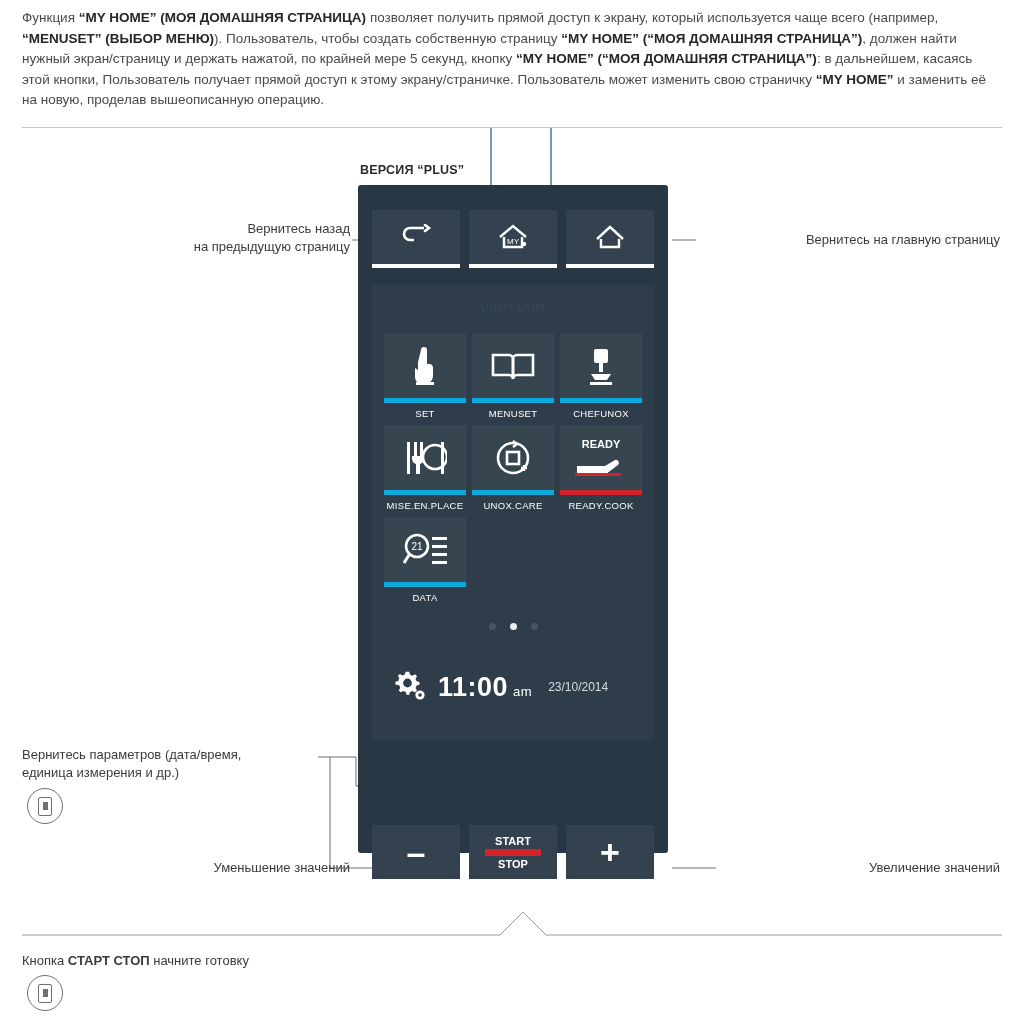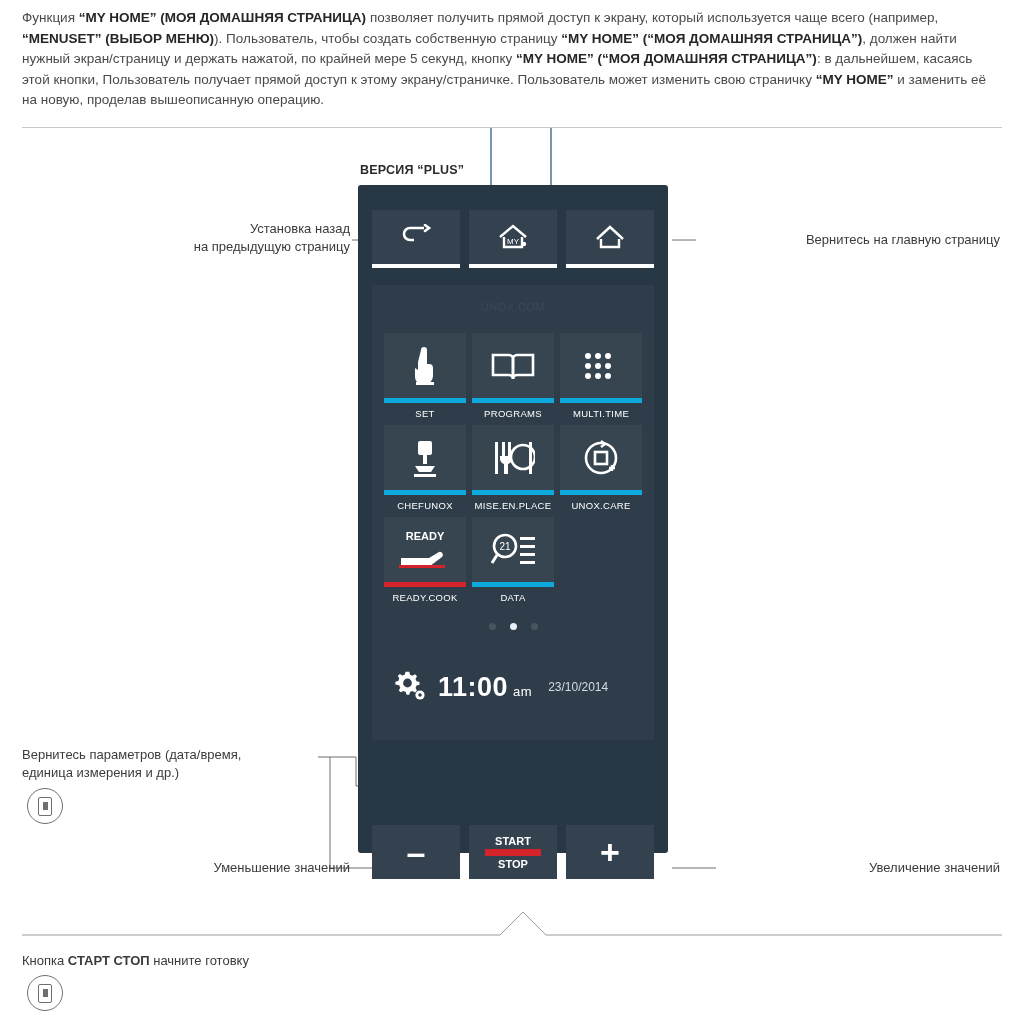--- a/index.html
+++ b/index.html
@@ -199,41 +199,23 @@
       </div>
 
 
       <div class="cell">
         <div class="cellbox">
           <svg width="48" height="34" viewBox="0 0 48 34">
             <path d="M4 6 h16 a4 4 0 0 1 4 4 v20 a4 4 0 0 0 -4 -4 H4 z" fill="none" stroke="#ffffff" stroke-width="2.6"></path>
             <path d="M44 6 h-16 a4 4 0 0 0 -4 4 v20 a4 4 0 0 1 4 -4 h16 z" fill="none" stroke="#ffffff" stroke-width="2.6"></path>
           </svg>
         </div>
-        <div class="celllabel">PROGRAMS</div>
-      </div>
-
-      <div class="cell">
-        <div class="cellbox">
-          <svg width="44" height="34" viewBox="0 0 44 34">
-            <g fill="#ffffff">
-              <circle cx="9" cy="7" r="3"></circle>
-                <circle cx="19" cy="7" r="3"></circle>
-                <circle cx="29" cy="7" r="3"></circle>
-              <circle cx="9" cy="17" r="3"></circle>
-                <circle cx="19" cy="17" r="3"></circle>
-                <circle cx="29" cy="17" r="3"></circle>
-              <circle cx="9" cy="27" r="3"></circle>
-                <circle cx="19" cy="27" r="3"></circle>
-                <circle cx="29" cy="27" r="3"></circle>
-            </g>
-          </svg>
-        </div>
-        <div class="celllabel">MULTI.TIME</div>
-      </div>
+        <div class="celllabel">MENUSET</div>
+      </div>
+
 
       <div class="cell">
         <div class="cellbox">
           <svg width="34" height="40" viewBox="0 0 34 40">
             <rect x="10" y="3" width="14" height="14" rx="2" fill="#ffffff"></rect>
             <rect x="15" y="17" width="4" height="9" fill="#ffffff"></rect>
             <path d="M7 28 h20 l-4 6 h-12 z" fill="#ffffff"></path>
             <rect x="6" y="36" width="22" height="3" fill="#ffffff"></rect>
           </svg>
         </div>
@@ -325,21 +307,21 @@
       <span class="ss-bar"></span>
       <span class="ss-bot">STOP</span>
     </div>
     <div class="ctrlbtn">
       <span class="plusminus">+</span>
     </div>
   </div>
 </div>
 
 <div class="callout rightalign" style="left:120px; top:220px; width:230px;">
-  <div>Установка назад</div>
+  <div>Вернитесь назад</div>
   <div>на предыдущую страницу</div>
 </div>
 
 <div class="callout right" style="left:700px; top:231px; width:300px;">Вернитесь на главную страницу</div>
 
 <div class="callout" style="left:22px; top:746px; width:300px;">
   <div>Вернитесь параметров (дата/время,</div>
   <div>единица измерения и др.)</div>
 </div>
 <div class="note-icon" style="position:absolute;left:27px;top:788px;">

